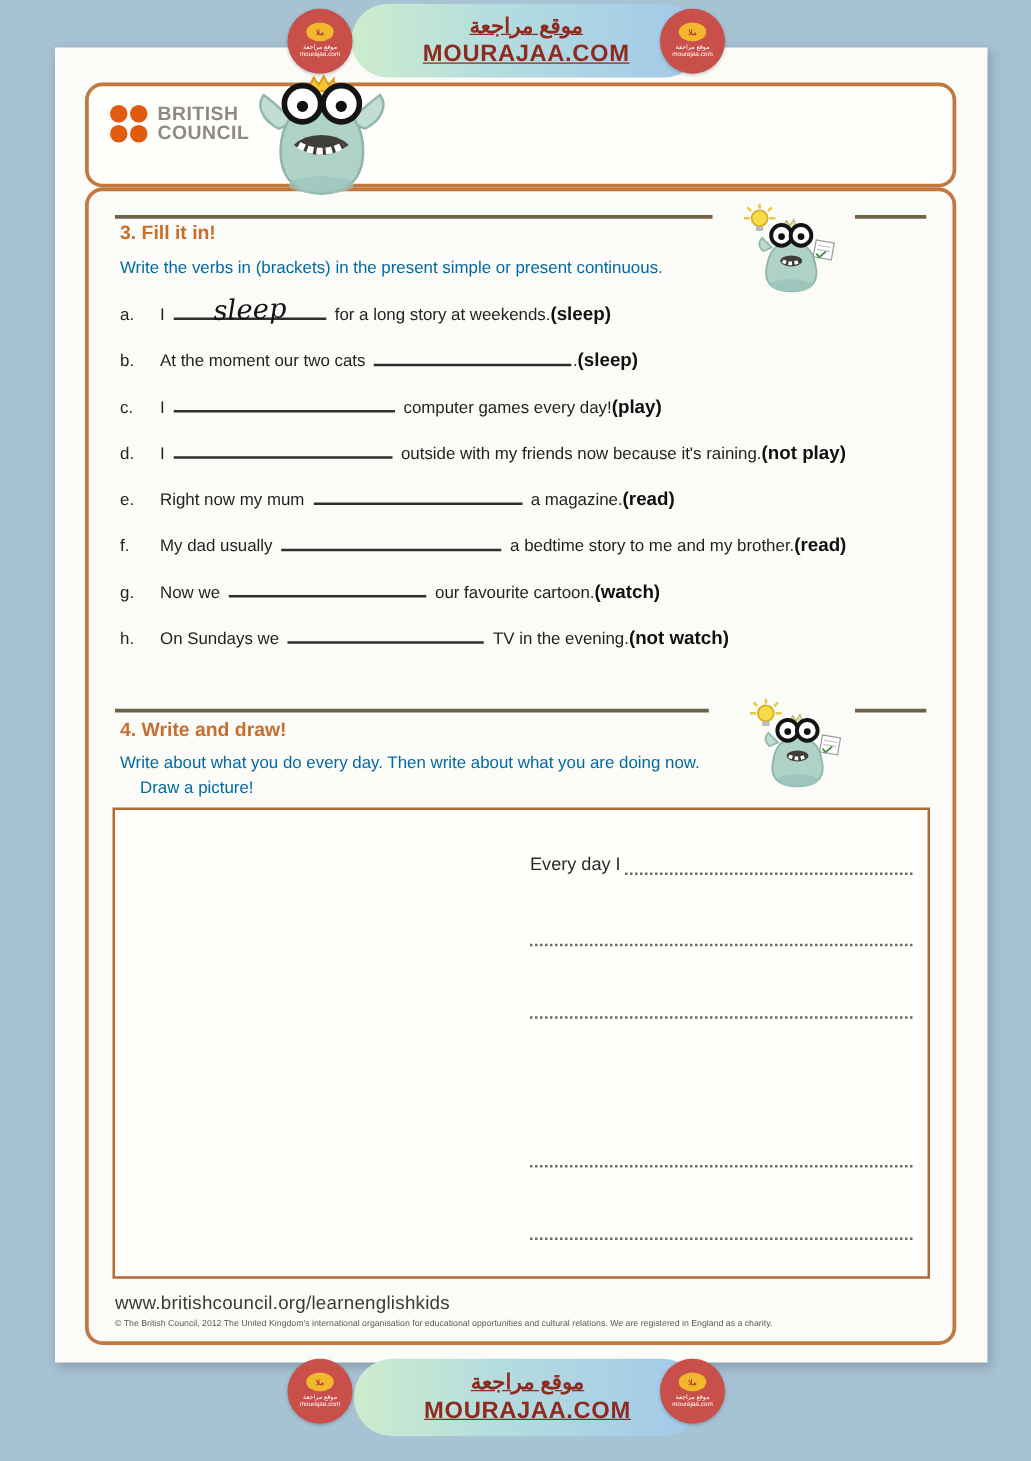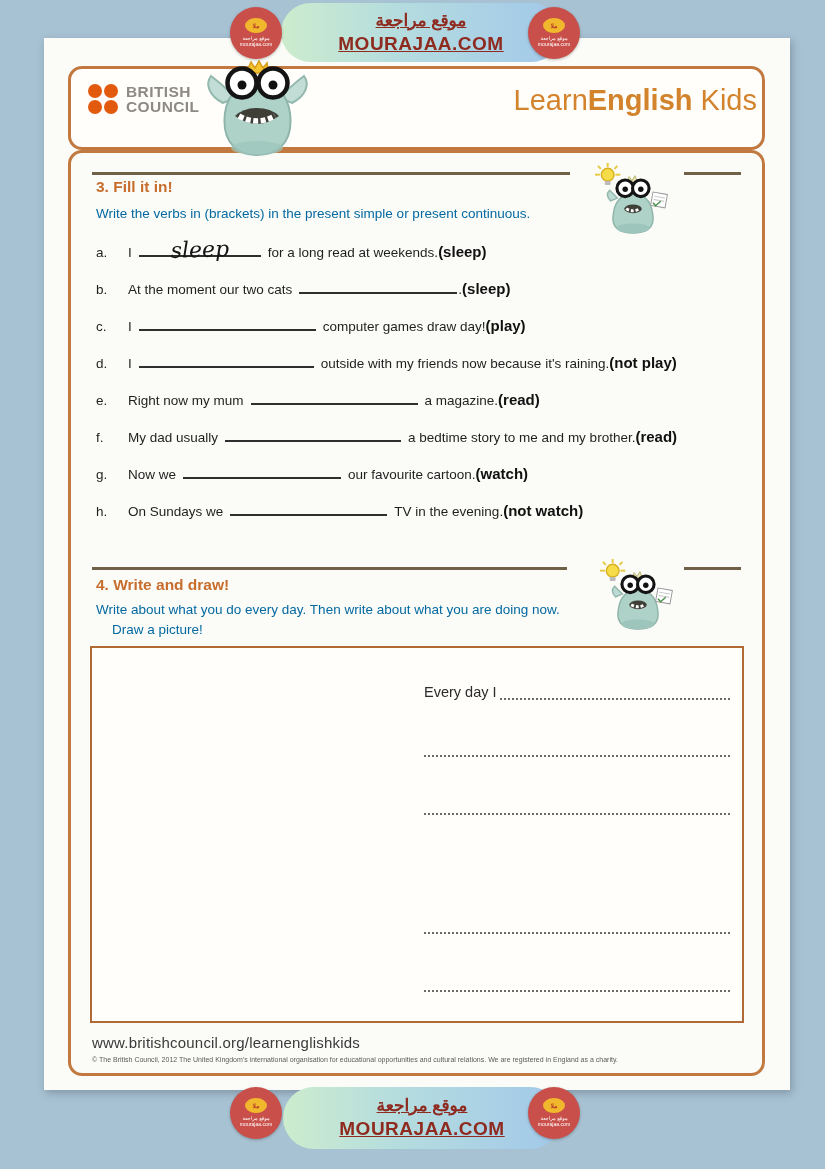--- a/index.html
+++ b/index.html
@@ -93,21 +93,20 @@
       <path d="M20 55 C16 88 36 97 52 97 C69 97 89 88 85 55 C82 34 70 26 52 26 C35 26 23 34 20 55 Z" fill="#aed2c8" stroke="#8fb5ab" stroke-width="2"></path>
       <ellipse cx="52" cy="90" rx="26" ry="7" fill="#9dc5bb" opacity=".7"></ellipse>
       <path d="M42 13 L46 4 L50 10 L54 3 L58 10 L62 5 L63 15 L43 15 Z" fill="#f4c32f" stroke="#d79e1d" stroke-width="1.5"></path>
       <circle cx="37" cy="25" r="14.5" fill="#fff" stroke="#141414" stroke-width="4.5"></circle>
       <circle cx="68" cy="25" r="14.5" fill="#fff" stroke="#141414" stroke-width="4.5"></circle>
       <circle cx="37" cy="27" r="4.5" fill="#111"></circle>
       <circle cx="68" cy="27" r="4.5" fill="#111"></circle>
       <path d="M30 58 Q52 74 74 58 Q66 50 52 50 Q38 50 30 58 Z" fill="#3f3f38"></path>
       <path d="M34 58 Q52 68 70 58" stroke="#fff" stroke-width="5.5" stroke-dasharray="5 2.5" fill="none"></path>
     </svg>
-    <div id="le-logo"><span>Learn</span><span class="bold">English</span><span> Kids</span></div>
 
     <div class="frame" id="main-box"></div>
 
     <div class="divider" style="left:48px;top:134px;width:478px;"></div>
     <div class="divider" style="left:640px;top:134px;width:57px;"></div>
     <svg style="position:absolute;left:546px;top:124px;" width="86" height="76" viewBox="0 0 86 78">
       <g stroke="#e6c93d" stroke-width="2">
         <line x1="17" y1="1" x2="17" y2="5"></line>
           <line x1="7" y1="4" x2="10" y2="7"></line>
         <line x1="27" y1="4" x2="24" y2="7"></line>
@@ -130,23 +129,23 @@
         <rect x="62" y="32" width="15" height="14" fill="#fff" stroke="#9a9a9a"></rect>
         <line x1="64" y1="36" x2="75" y2="36" stroke="#c4c4c4"></line>
         <line x1="64" y1="39.5" x2="75" y2="39.5" stroke="#c4c4c4"></line>
         <path d="M64 43 L67 45.5 L71.5 40" stroke="#4a8f4a" stroke-width="1.5" fill="none"></path>
       </g>
     </svg>
     <div class="sec-title" style="left:52px;top:140px;">3. Fill it in!</div>
     <div class="sec-instr" style="left:52px;top:168px;">Write the verbs in (brackets) in the present simple or present continuous.</div>
 
     <div id="rows3">
-      <div class="row3"><span class="letter">a.</span><span>I</span><span class="blank" style="width:122px;"><span class="hand">sleep</span></span><span>for a long read at weekends.</span><span class="verb">(sleep)</span></div>
+      <div class="row3"><span class="letter">a.</span><span>I</span><span class="blank" style="width:122px;"><span class="hand">sleep</span></span><span>for a long story at weekends.</span><span class="verb">(sleep)</span></div>
       <div class="row3"><span class="letter">b.</span><span>At the moment our two cats</span><span class="blank" style="width:158px;margin-right:1px;"></span><span>.</span><span class="verb">(sleep)</span></div>
-      <div class="row3"><span class="letter">c.</span><span>I</span><span class="blank" style="width:177px;"></span><span>computer games draw day!</span><span class="verb">(play)</span></div>
+      <div class="row3"><span class="letter">c.</span><span>I</span><span class="blank" style="width:177px;"></span><span>computer games every day!</span><span class="verb">(play)</span></div>
       <div class="row3"><span class="letter">d.</span><span>I</span><span class="blank" style="width:175px;"></span><span>outside with my friends now because it's raining.</span><span class="verb">(not play)</span></div>
       <div class="row3"><span class="letter">e.</span><span>Right now my mum</span><span class="blank" style="width:167px;"></span><span>a magazine.</span><span class="verb">(read)</span></div>
       <div class="row3"><span class="letter">f.</span><span>My dad usually</span><span class="blank" style="width:176px;"></span><span>a bedtime story to me and my brother.</span><span class="verb">(read)</span></div>
       <div class="row3"><span class="letter">g.</span><span>Now we</span><span class="blank" style="width:158px;"></span><span>our favourite cartoon.</span><span class="verb">(watch)</span></div>
       <div class="row3"><span class="letter">h.</span><span>On Sundays we</span><span class="blank" style="width:157px;"></span><span>TV in the evening.</span><span class="verb">(not watch)</span></div>
     </div>
 
     <div class="divider" style="left:48px;top:529px;width:475px;"></div>
     <div class="divider" style="left:640px;top:529px;width:57px;"></div>
     <svg style="position:absolute;left:552px;top:520px;" width="84" height="76" viewBox="0 0 86 78">

